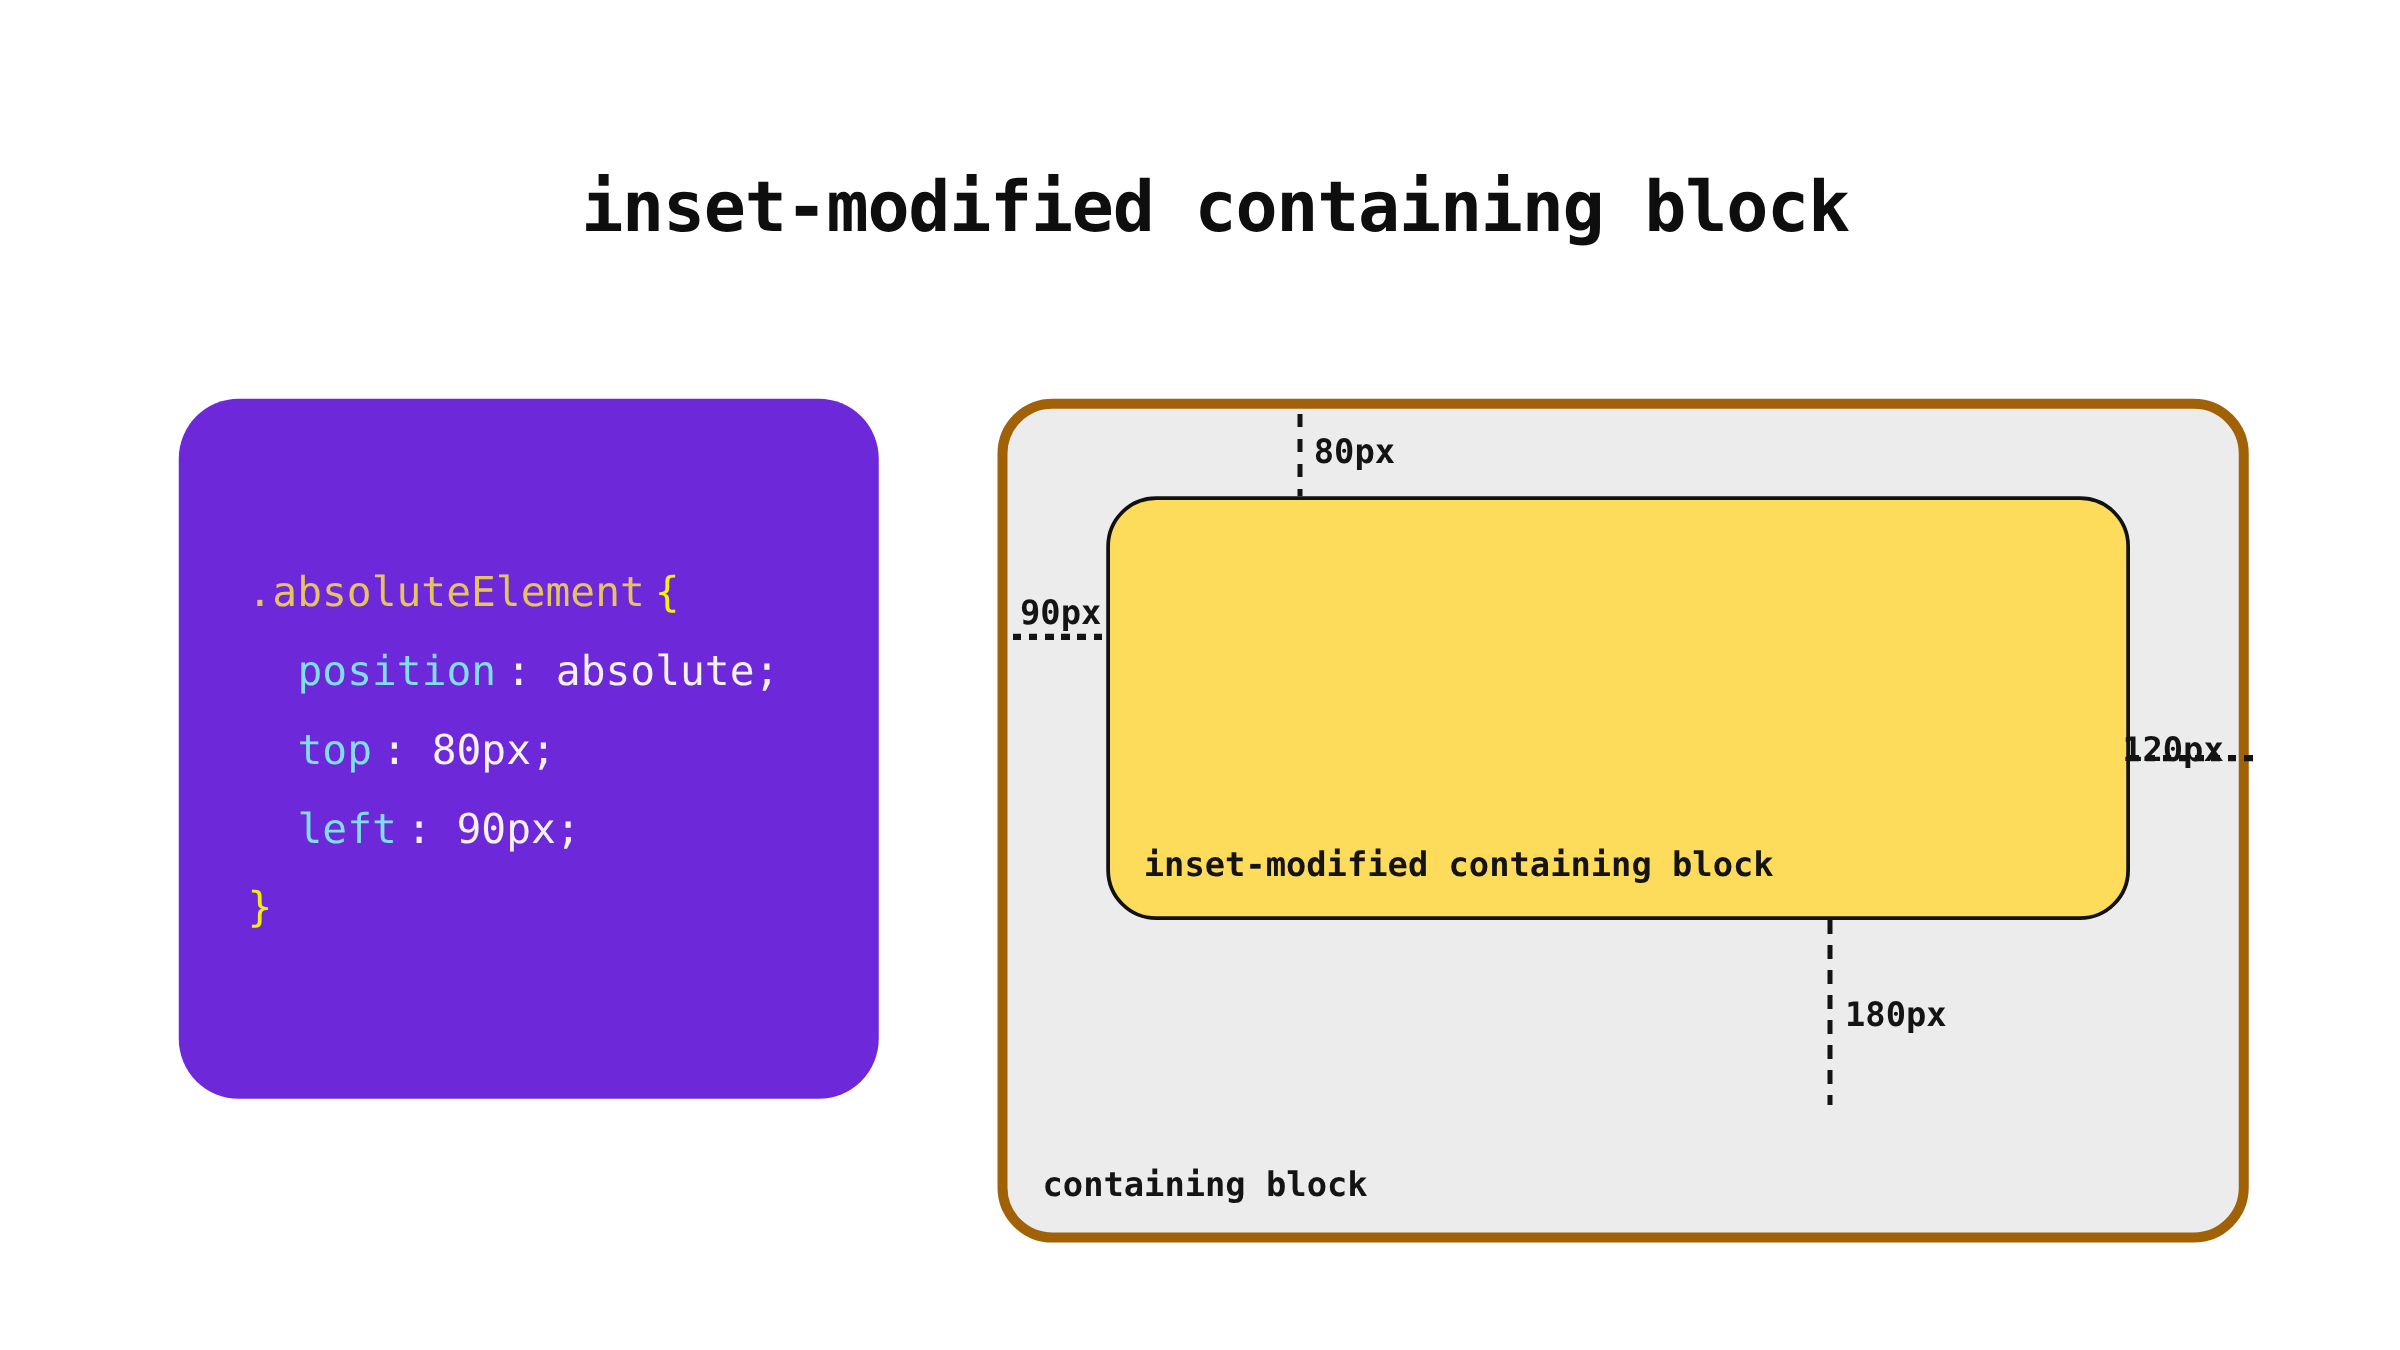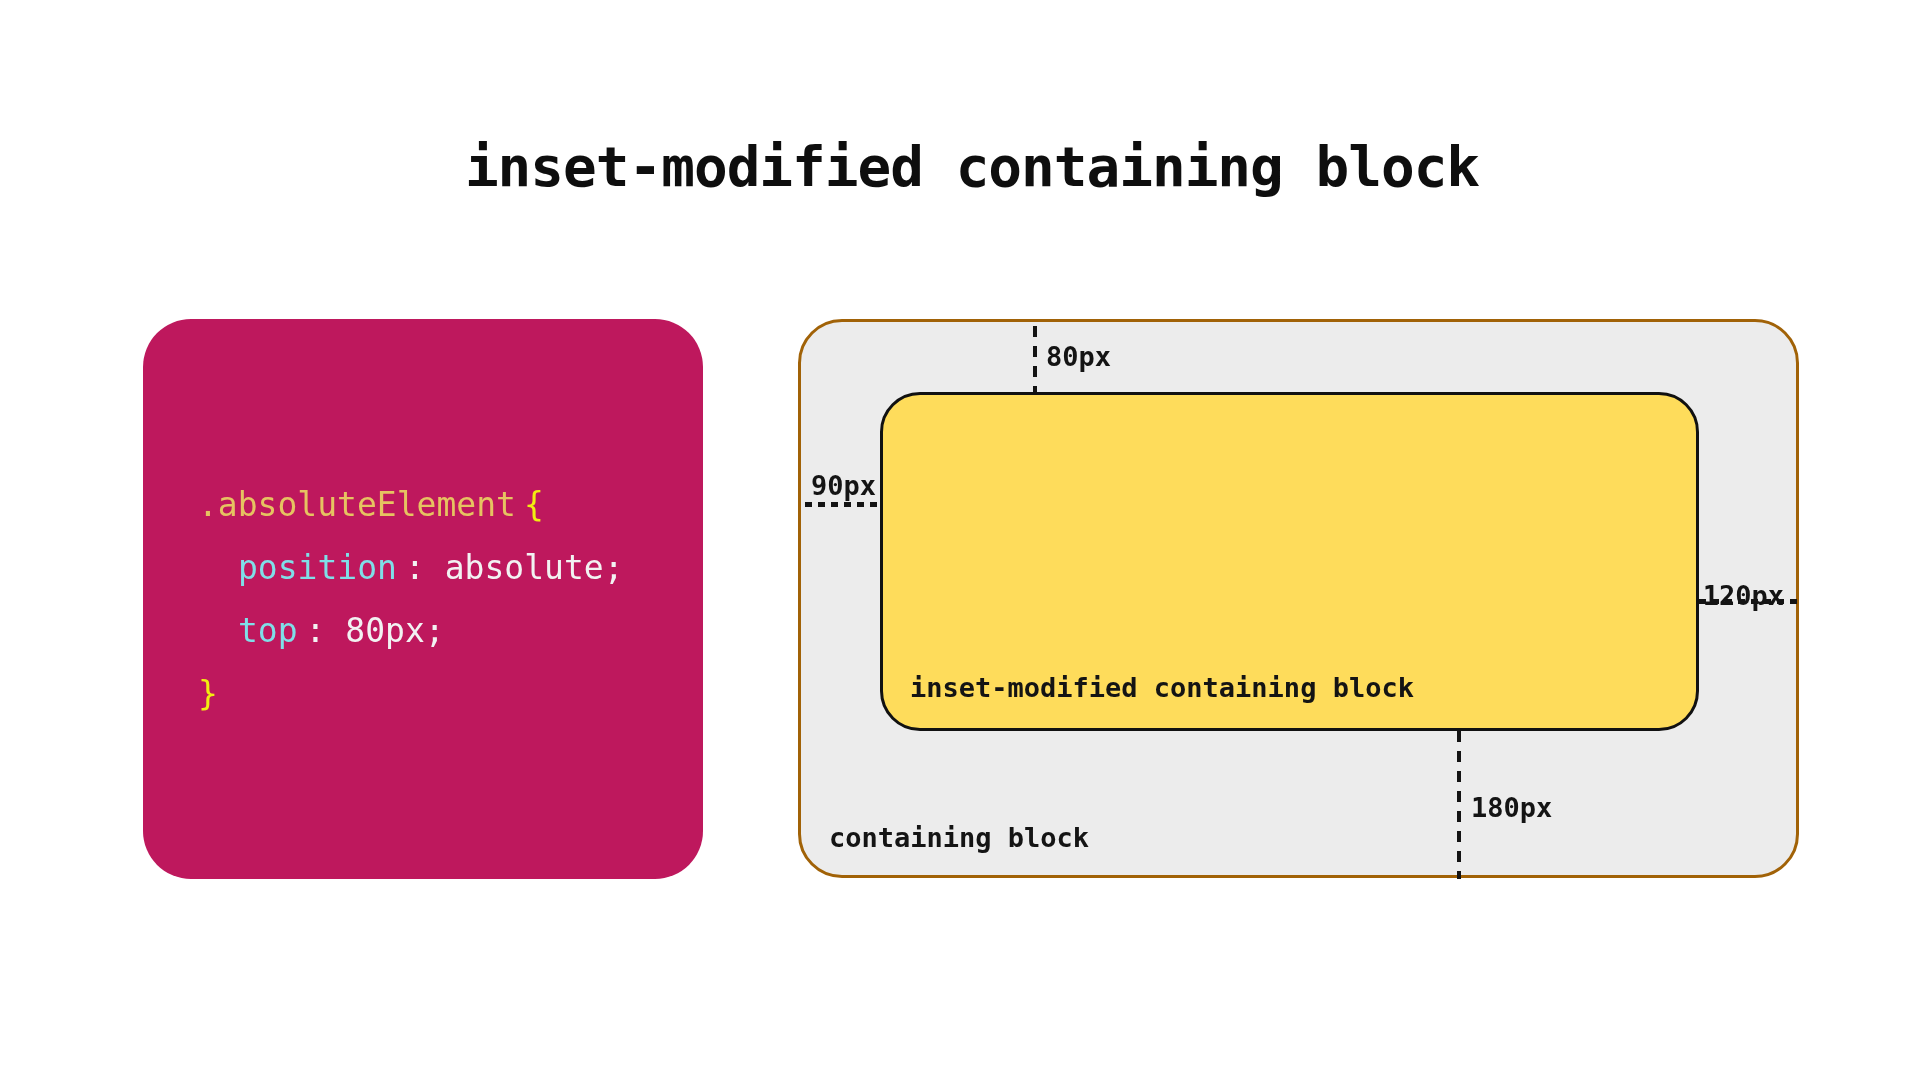--- a/index.html
+++ b/index.html
@@ -22,21 +22,21 @@
     font-weight: bold;
     letter-spacing: -1px;
     color: #0e0e0e;
   }
 
   
   .code-panel {
     position: absolute;
     left: 131px; top: 307px;
     width: 560px; height: 560px;
-    background: #be185d;
+    background: #6d28d9;
     border-radius: 48px;
     display: flex;
     flex-direction: column;
     justify-content: center;
     padding-left: 47px;
   }
   .code-line {
     font-size: 33px;
     line-height: 55px;
     white-space: pre;
@@ -45,23 +45,23 @@
   .code-line.indent { padding-left: 40px; }
   .tok-gold    { color: #e6c361; }
   .tok-bracket { color: #f1ee10; }
   .tok-cyan    { color: #7fdfe8; }
   .tok-white   { color: #f2f2f2; }
 
   
   .containing-block {
     position: absolute;
     left: 786px; top: 307px;
-    width: 1001px; height: 559px;
+    width: 1001px; height: 675px;
     background: #ececec;
-    border: 3px solid #a16207;
+    border: 8px solid #a16207;
     border-radius: 44px;
   }
   .imcb {
     position: absolute;
     left: 75px; top: 66px;
     width: 819px; height: 339px;
     background: #fedc5b;
     border: 3px solid #111111;
     border-radius: 40px;
   }
@@ -110,20 +110,21 @@
 <body>
 
 <main>
 
   <h1 class="page-title">inset-modified containing block</h1>
 
   <section class="code-panel">
     <div class="code-line"><span class="tok-gold">.absoluteElement</span><span class="tok-bracket">{</span></div>
     <div class="code-line indent"><span class="tok-cyan">position</span><span class="tok-white">: absolute;</span></div>
     <div class="code-line indent"><span class="tok-cyan">top</span><span class="tok-white">: 80px;</span></div>
+    <div class="code-line indent"><span class="tok-cyan">left</span><span class="tok-white">: 90px;</span></div>
     <div class="code-line"><span class="tok-bracket">}</span></div>
   </section>
 
   <section class="containing-block">
 
     <div class="dim vline line-top"></div>
     <span class="dim-label label-top">80px</span>
 
     <span class="dim-label label-left">90px</span>
     <div class="dim hline line-left"></div>

